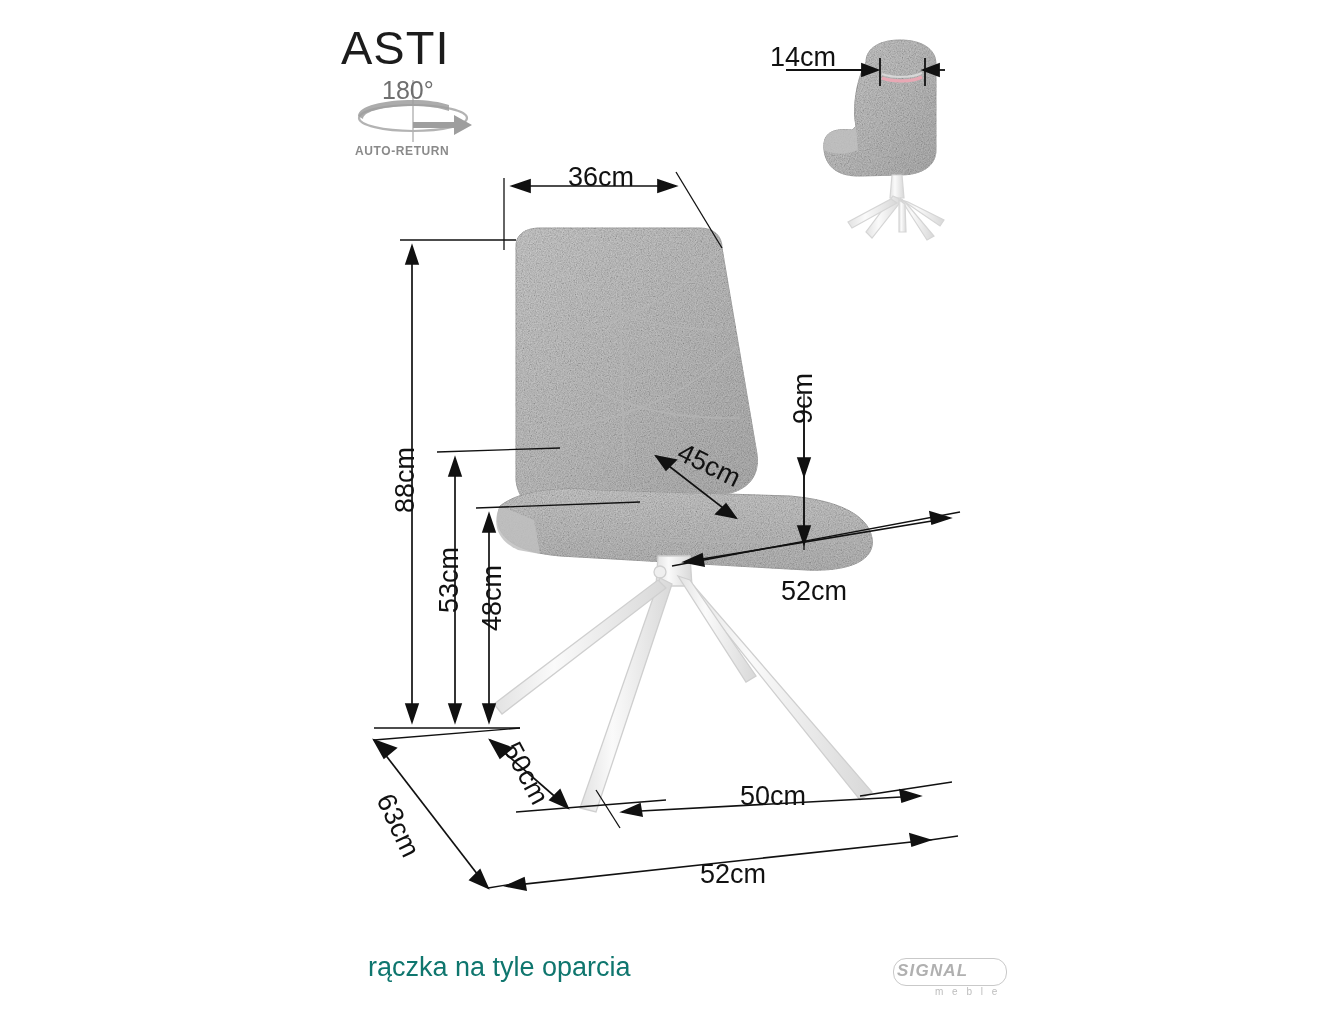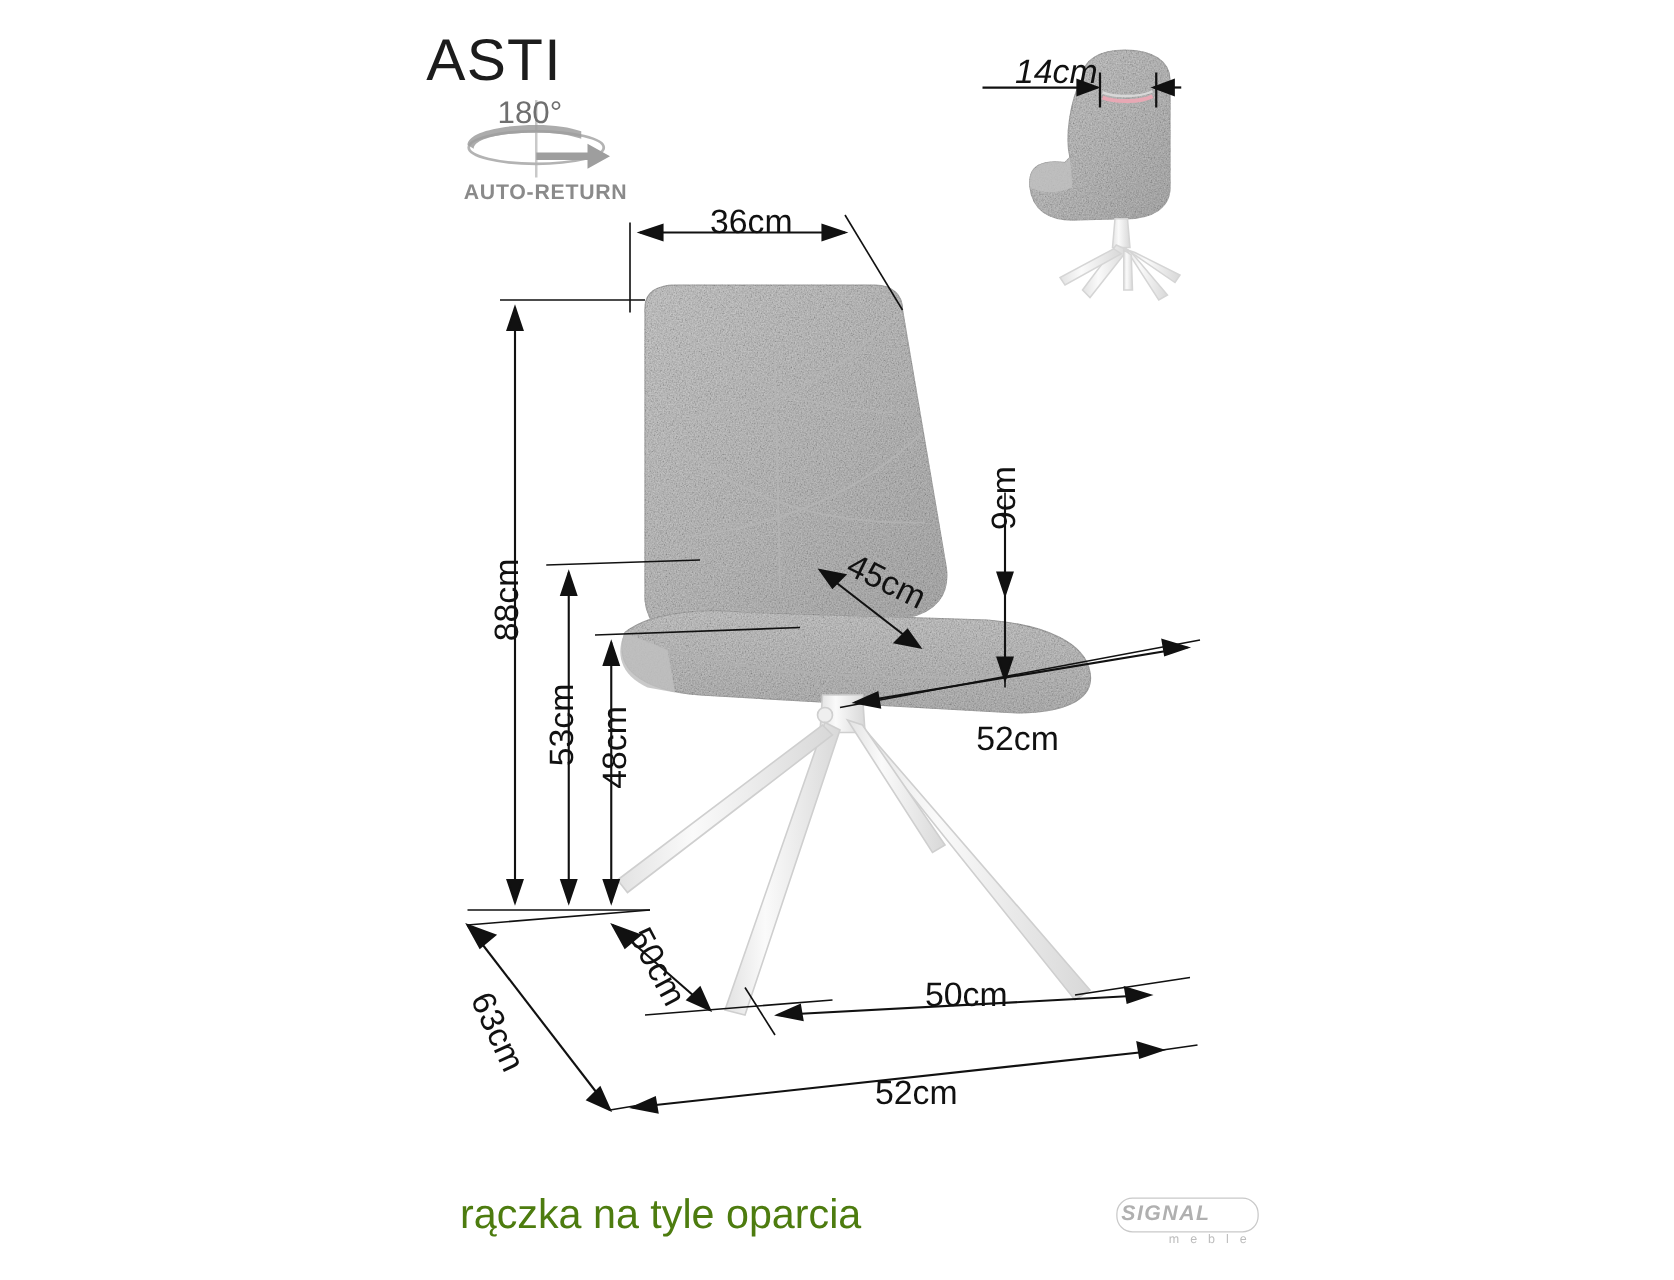--- a/index.html
+++ b/index.html
@@ -5,35 +5,35 @@
   html,body{margin:0;padding:0;background:#ffffff;}
   body{width:1339px;height:1024px;position:relative;overflow:hidden;
        font-family:"Liberation Sans",sans-serif;color:#1a1a1a;}
   .sheet{position:absolute;left:0;top:0;width:1339px;height:726px;background:#fff;}
 
   
   .title{position:absolute;left:341px;top:24px;font-size:47px;letter-spacing:1px;
          font-weight:400;color:#1c1c1c;line-height:1;}
 
   
-  .autoret{position:absolute;left:350px;top:80px;width:140px;height:90px;margin-left:16px;}
+  .autoret{position:absolute;left:350px;top:80px;width:140px;height:90px;}
   .autoret .deg{position:absolute;left:32px;top:-4px;font-size:25px;color:#6f6f6f;
                 letter-spacing:0px;}
-  .autoret .lbl{position:absolute;left:5px;top:64px;font-size:17px;font-weight:bold;
+  .autoret .lbl{position:absolute;left:5px;top:64px;font-size:12px;font-weight:bold;
                 color:#8a8a8a;letter-spacing:.6px;}
 
   
   svg.layer{position:absolute;left:0;top:0;width:1339px;height:1024px;overflow:visible;}
 
   
   .dim{position:absolute;font-size:27px;color:#111;white-space:nowrap;line-height:1;}
   .dim.v{transform-origin:0 0;}
 
   
-  .caption{position:absolute;left:368px;top:952px;font-size:33px;color:#4d7c0f;}
+  .caption{position:absolute;left:368px;top:952px;font-size:27px;color:#0f766e;}
 
   
   .logo{position:absolute;left:893px;top:958px;width:122px;height:42px;}
   .logo .pill{position:absolute;left:0;top:0;width:112px;height:26px;border:1.5px solid #c9c9c9;
               border-radius:13px;}
   .logo .word{position:absolute;left:4px;top:3px;font-size:17px;font-weight:bold;
               font-style:italic;color:#b0b0b0;letter-spacing:1.2px;}
   .logo .sub{position:absolute;left:42px;top:28px;font-size:10px;color:#bdbdbd;letter-spacing:3px;}
 </style>
 </head>
@@ -229,21 +229,21 @@
   <div class="dim" style="left:781px;top:578px;">52cm</div>
 
   <div class="dim v" style="left:522px;top:738px;transform:rotate(62deg);">50cm</div>
 
   <div class="dim v" style="left:396px;top:790px;transform:rotate(65deg);">63cm</div>
 
   <div class="dim" style="left:740px;top:783px;">50cm</div>
 
   <div class="dim" style="left:700px;top:861px;">52cm</div>
 
-  <div class="dim" style="left:812px;top:44px;font-style:italic;">14cm</div>
+  <div class="dim" style="left:770px;top:44px;">14cm</div>
 
   <div class="caption">rączka na tyle oparcia</div>
 
   <div class="logo">
     <div class="pill"></div>
     <div class="word">SIGNAL</div>
     <div class="sub">m e b l e</div>
   </div>
 
 </div>

